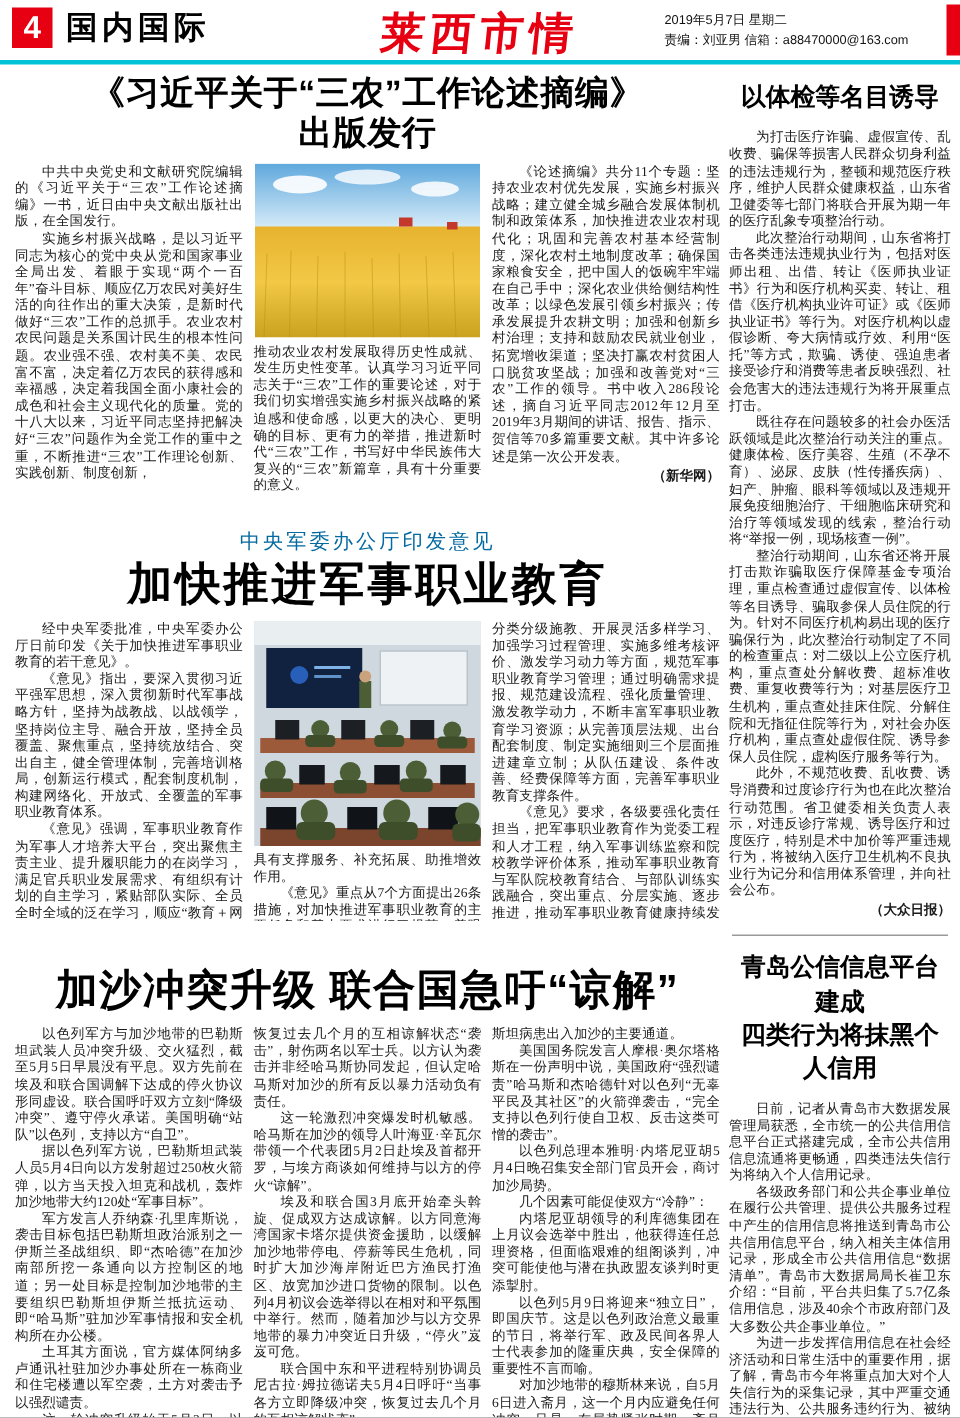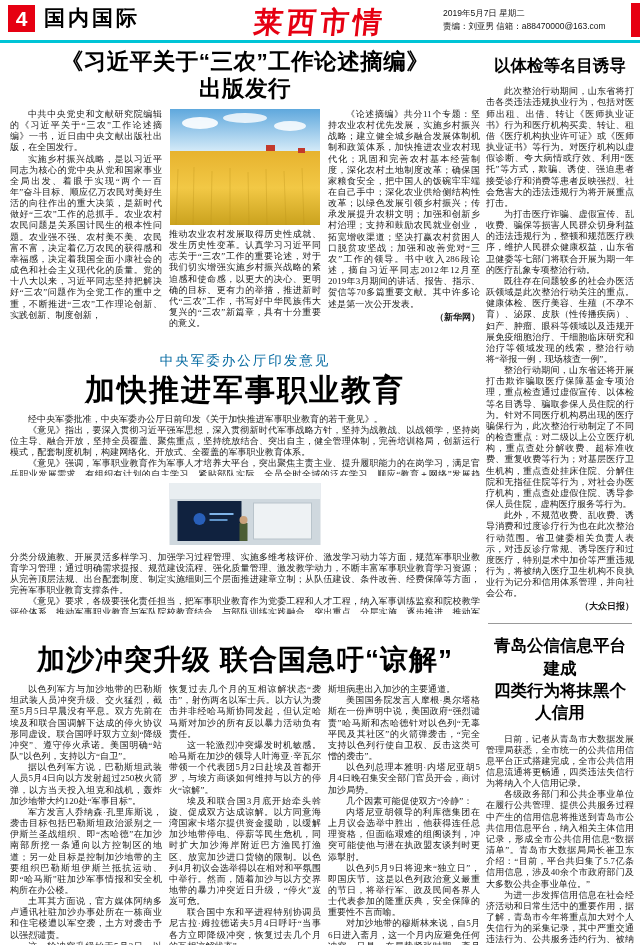--- a/index.html
+++ b/index.html
@@ -103,21 +103,21 @@
       <div class="col">
         <p>《论述摘编》共分11个专题：坚持农业农村优先发展，实施乡村振兴战略；建立健全城乡融合发展体制机制和政策体系，加快推进农业农村现代化；巩固和完善农村基本经营制度，深化农村土地制度改革；确保国家粮食安全，把中国人的饭碗牢牢端在自己手中；深化农业供给侧结构性改革；以绿色发展引领乡村振兴；传承发展提升农耕文明；加强和创新乡村治理；支持和鼓励农民就业创业，拓宽增收渠道；坚决打赢农村贫困人口脱贫攻坚战；加强和改善党对“三农”工作的领导。书中收入286段论述，摘自习近平同志2012年12月至2019年3月期间的讲话、报告、指示、贺信等70多篇重要文献。其中许多论述是第一次公开发表。</p>
         <div class="source">（新华网）</div>
       </div>
     </div>
   </div>
 
   <div class="art" style="top:352px;">
     <div class="kicker">中央军委办公厅印发意见</div>
     <div class="h-main h2a">加快推进军事职业教育</div>
-    <div class="cols bodytext" style="margin-top:5px;height:200px;flex-direction:column;">
+    <div class="cols bodytext" style="margin-top:5px;height:200px;">
       <div class="col">
         <p>经中央军委批准，中央军委办公厅日前印发《关于加快推进军事职业教育的若干意见》。</p>
         <p>《意见》指出，要深入贯彻习近平强军思想，深入贯彻新时代军事战略方针，坚持为战教战、以战领学，坚持岗位主导、融合开放，坚持全员覆盖、聚焦重点，坚持统放结合、突出自主，健全管理体制，完善培训格局，创新运行模式，配套制度机制，构建网络化、开放式、全覆盖的军事职业教育体系。</p>
         <p>《意见》强调，军事职业教育作为军事人才培养大平台，突出聚焦主责主业、提升履职能力的在岗学习，满足官兵职业发展需求、有组织有计划的自主学习，紧贴部队实际、全员全时全域的泛在学习，顺应“教育＋网络”发展趋势、主要利用信息技术手段开展的现代学习，对军队院校教育和部队训练实践</p>
       </div>
       <div class="col">
         <svg class="photo" viewBox="0 0 151 150" width="151" height="150">
           <rect x="0" y="0" width="151" height="150" fill="#cfd8de"></rect>
           <rect x="0" y="0" width="151" height="16" fill="#e9eef1"></rect>
           <rect x="8" y="18" width="64" height="40" fill="#10223f"></rect>
@@ -202,22 +202,22 @@
         <p>对加沙地带的穆斯林来说，自5月6日进入斋月，这一个月内应避免任何冲突。只是，在局势紧张时期，斋月同样不平静。</p>
         <div class="source">（新华网）</div>
       </div>
     </div>
   </div>
 
   <div class="sidebar bodytext">
     <div class="sb-title">
       <div>以体检等名目诱导</div>
     </div>
+    <p>为打击医疗诈骗、虚假宣传、乱收费、骗保等损害人民群众切身利益的违法违规行为，整顿和规范医疗秩序，维护人民群众健康权益，山东省卫健委等七部门将联合开展为期一年的医疗乱象专项整治行动。</p>
     <p>此次整治行动期间，山东省将打击各类违法违规执业行为，包括对医师出租、出借、转让《医师执业证书》行为和医疗机构买卖、转让、租借《医疗机构执业许可证》或《医师执业证书》等行为。对医疗机构以虚假诊断、夸大病情或疗效、利用“医托”等方式，欺骗、诱使、强迫患者接受诊疗和消费等患者反映强烈、社会危害大的违法违规行为将开展重点打击。</p>
-    <p>为打击医疗诈骗、虚假宣传、乱收费、骗保等损害人民群众切身利益的违法违规行为，整顿和规范医疗秩序，维护人民群众健康权益，山东省卫健委等七部门将联合开展为期一年的医疗乱象专项整治行动。</p>
     <p>既往存在问题较多的社会办医活跃领域是此次整治行动关注的重点。健康体检、医疗美容、生殖（不孕不育）、泌尿、皮肤（性传播疾病）、妇产、肿瘤、眼科等领域以及违规开展免疫细胞治疗、干细胞临床研究和治疗等领域发现的线索，整治行动将“举报一例，现场核查一例”。</p>
     <p>整治行动期间，山东省还将开展打击欺诈骗取医疗保障基金专项治理，重点检查通过虚假宣传、以体检等名目诱导、骗取参保人员住院的行为。针对不同医疗机构易出现的医疗骗保行为，此次整治行动制定了不同的检查重点：对二级以上公立医疗机构，重点查处分解收费、超标准收费、重复收费等行为；对基层医疗卫生机构，重点查处挂床住院、分解住院和无指征住院等行为，对社会办医疗机构，重点查处虚假住院、诱导参保人员住院，虚构医疗服务等行为。</p>
     <p>此外，不规范收费、乱收费、诱导消费和过度诊疗行为也在此次整治行动范围。省卫健委相关负责人表示，对违反诊疗常规、诱导医疗和过度医疗，特别是术中加价等严重违规行为，将被纳入医疗卫生机构不良执业行为记分和信用体系管理，并向社会公布。</p>
     <div class="source">（大众日报）</div>
 
     <hr class="sb-divider">
 
     <div class="sb-title second">
       <div>青岛公信信息平台建成</div>
       <div>四类行为将抹黑个人信用</div>

